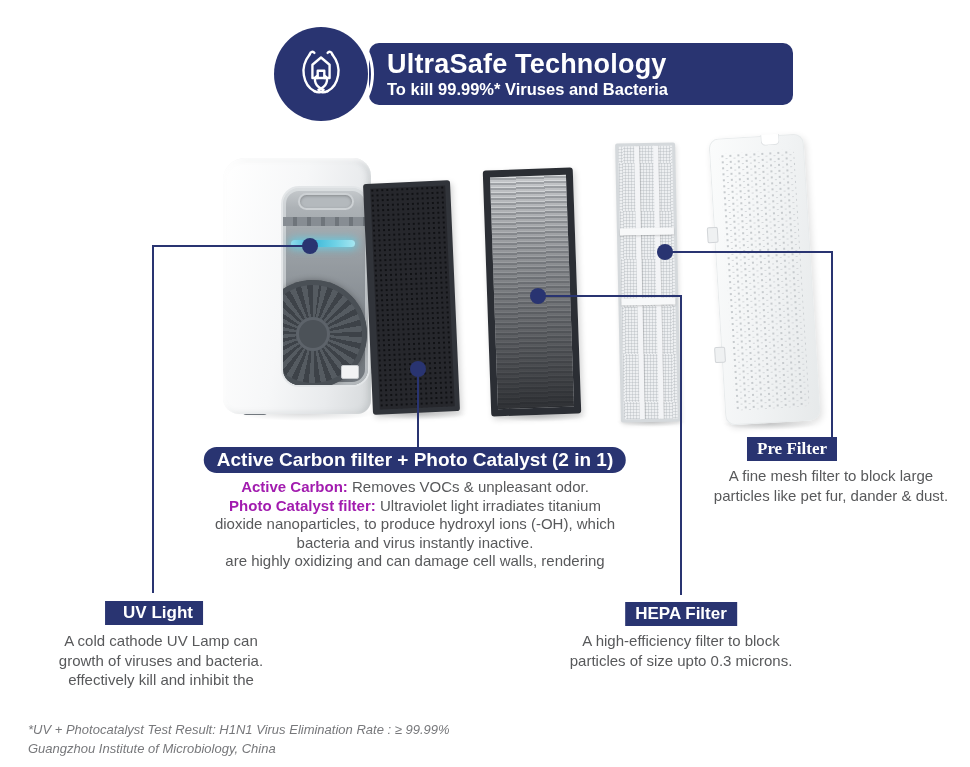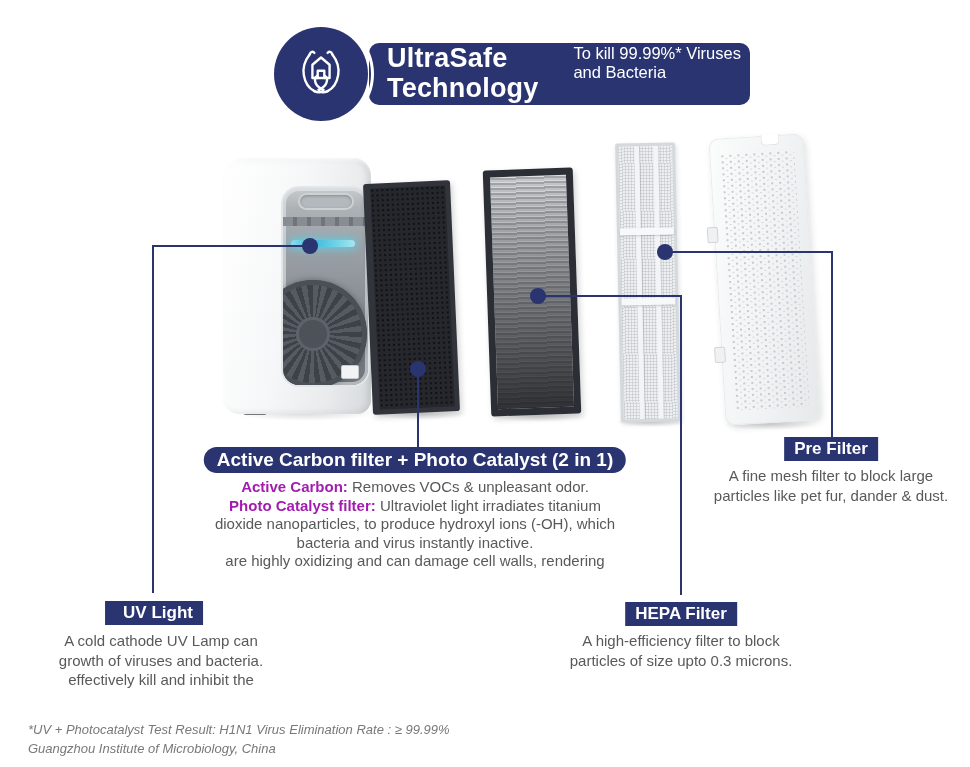--- a/index.html
+++ b/index.html
@@ -3,27 +3,27 @@
 <meta charset="utf-8">
 <style>
   html,body{margin:0;padding:0;}
   body{
     width:970px;height:767px;position:relative;background:#ffffff;
     font-family:"Liberation Sans", sans-serif;overflow:hidden;
     -webkit-font-smoothing:antialiased;
   }
   
   .banner{
-    position:absolute;left:369px;top:43px;width:381px;height:62px;
+    position:absolute;left:369px;top:43px;width:424px;height:62px;
     background:#293471;border-radius:10px;color:#fff;
-    display:flex;flex-direction:row;justify-content:center;
+    display:flex;flex-direction:column;justify-content:center;
     padding-left:18px;box-sizing:border-box;
   }
   .banner-title{font-size:27px;font-weight:bold;line-height:30px;letter-spacing:.2px;}
-  .banner-sub{font-size:16.5px;line-height:19px;margin-top:1px;}
+  .banner-sub{font-size:16.5px;line-height:19px;margin-top:1px;font-weight:bold;}
   .badge-ring{
     position:absolute;left:268px;top:21px;width:106px;height:106px;
     border:3px solid #ffffff;border-radius:50%;box-sizing:border-box;background:transparent;
   }
   .badge{
     position:absolute;left:274px;top:27px;width:94px;height:94px;border-radius:50%;
     background:#293471;display:flex;align-items:center;justify-content:center;
   }
   .badge svg{width:66px;height:66px;}
 
@@ -223,21 +223,21 @@
 
 <div class="tag tag-big" style="left:415px;top:447px;">Active Carbon filter + Photo Catalyst (2 in 1)</div>
 <div class="desc desc-wrap" style="left:415px;top:478px;width:420px;line-height:18.5px;">
   <div><b>Active Carbon:</b> <span>Removes VOCs &amp; unpleasant odor.</span></div>
   <div><b>Photo Catalyst filter:</b> <span>Ultraviolet light irradiates titanium</span></div>
   <div>dioxide nanoparticles, to produce hydroxyl ions (-OH), which</div>
   <div>bacteria and virus instantly inactive.</div>
   <div>are highly oxidizing and can damage cell walls, rendering</div>
 </div>
 
-<div class="tag" style="left:831px;top:437px;">Pre Filter</div>
+<div class="tag" style="left:792px;top:437px;font-family:Liberation Serif, serif;">Pre Filter</div>
 <div class="desc" style="left:831px;top:466px;">
   <div>A fine mesh filter to block large</div>
   <div>particles like pet fur, dander &amp; dust.</div>
 </div>
 
 <div class="tag" style="left:154px;top:601px;padding-left:18px;">UV Light</div>
 <div class="desc" style="left:161px;top:631px;">
   <div>A cold cathode UV Lamp can</div>
   <div>growth of viruses and bacteria.</div>
   <div>effectively kill and inhibit the</div>

